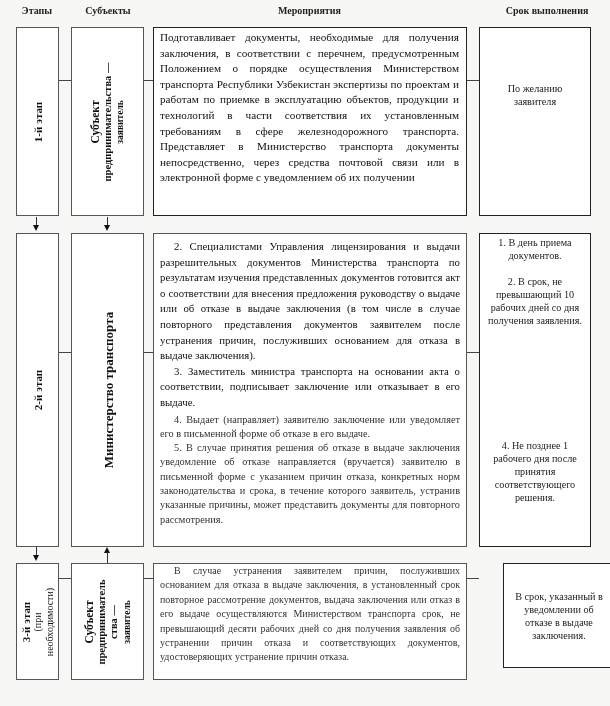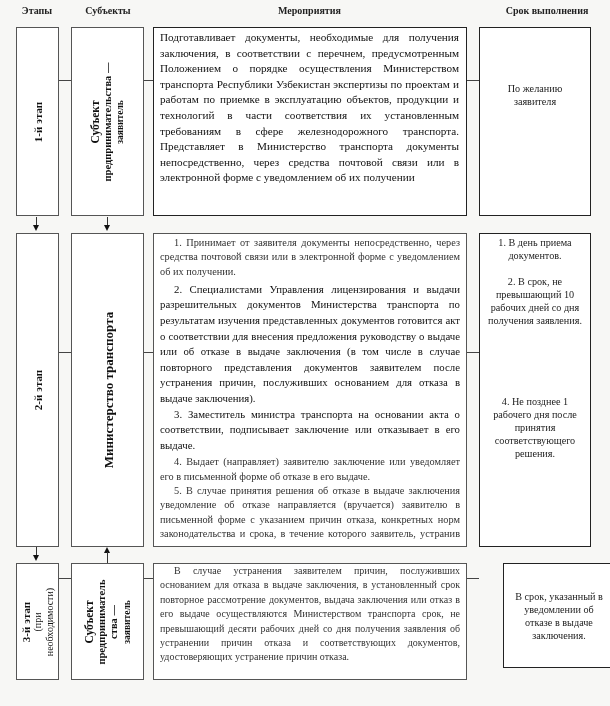--- a/index.html
+++ b/index.html
@@ -92,32 +92,31 @@
 <div class="box" style="left:16px;top:233px;width:43px;height:314px;">
   <div class="vtext">2-й этап</div>
 </div>
 <div class="hline" style="left:59px;top:352px;width:12px;"></div>
 <div class="box" style="left:71px;top:233px;width:73px;height:314px;">
   <div class="vtext" style="font-size:13px;">Министерство транспорта</div>
 </div>
 <div class="hline" style="left:144px;top:352px;width:9px;"></div>
 <div class="box" style="left:153px;top:233px;width:314px;height:314px;overflow:hidden;">
   <div class="txt" style="left:0;top:2px;width:312px;font-size:10.3px;line-height:14.3px;">
-    <p style="color:#333;">1. Принимает от заявителя документы непосредственно, через средства почтовой связи или в электронной форме с уведомлением об их получении.</p>
     <p style="font-size:10.8px;line-height:15.6px;padding-top:3px;">2. Специалистами Управления лицензирования и выдачи разрешительных документов Министерства транспорта по результатам изучения представленных документов готовится акт о соответствии для внесения предложения руководству о выдаче или об отказе в выдаче заключения (в том числе в случае повторного представления документов заявителем после устранения причин, послуживших основанием для отказа в выдаче заключения).</p>
     <p style="font-size:10.8px;line-height:15.6px;">3. Заместитель министра транспорта на основании акта о соответствии, подписывает заключение или отказывает в его выдаче.</p>
     <p style="color:#333;padding-top:2px;">4. Выдает (направляет) заявителю заключение или уведомляет его в письменной форме об отказе в его выдаче.</p>
     <p style="color:#333;">5. В случае принятия решения об отказе в выдаче заключения уведомление об отказе направляется (вручается) заявителю в письменной форме с указанием причин отказа, конкретных норм законодательства и срока, в течение которого заявитель, устранив указанные причины, может представить документы для повторного рассмотрения.</p>
   </div>
 </div>
 <div class="hline" style="left:467px;top:352px;width:12px;"></div>
 <div class="box dark" style="left:479px;top:233px;width:112px;height:314px;padding-left:8px;">
   <div class="term" style="left:0;top:2px;width:110px;">
     <p style="padding:0 10px;">1. В день приема документов.</p>
-    <p style="padding:0 2px;margin-bottom:68px;">2. В срок, не превышающий 10 рабочих дней со дня получения заявления.</p>
+    <p style="padding:0 2px;margin-bottom:112px;">2. В срок, не превышающий 10 рабочих дней со дня получения заявления.</p>
     <p style="padding:0 4px;">4. Не позднее 1 рабочего дня после принятия соответствующего решения.</p>
   </div>
 </div>
 
 <div class="arrow down" style="left:36px;top:547px;">
   <div class="shaft" style="top:0;height:9px;"></div>
     <div class="head" style="top:8px;"></div>
 </div>
 <div class="arrow up" style="left:107px;top:547px;">
   <div class="head" style="top:0;"></div>

